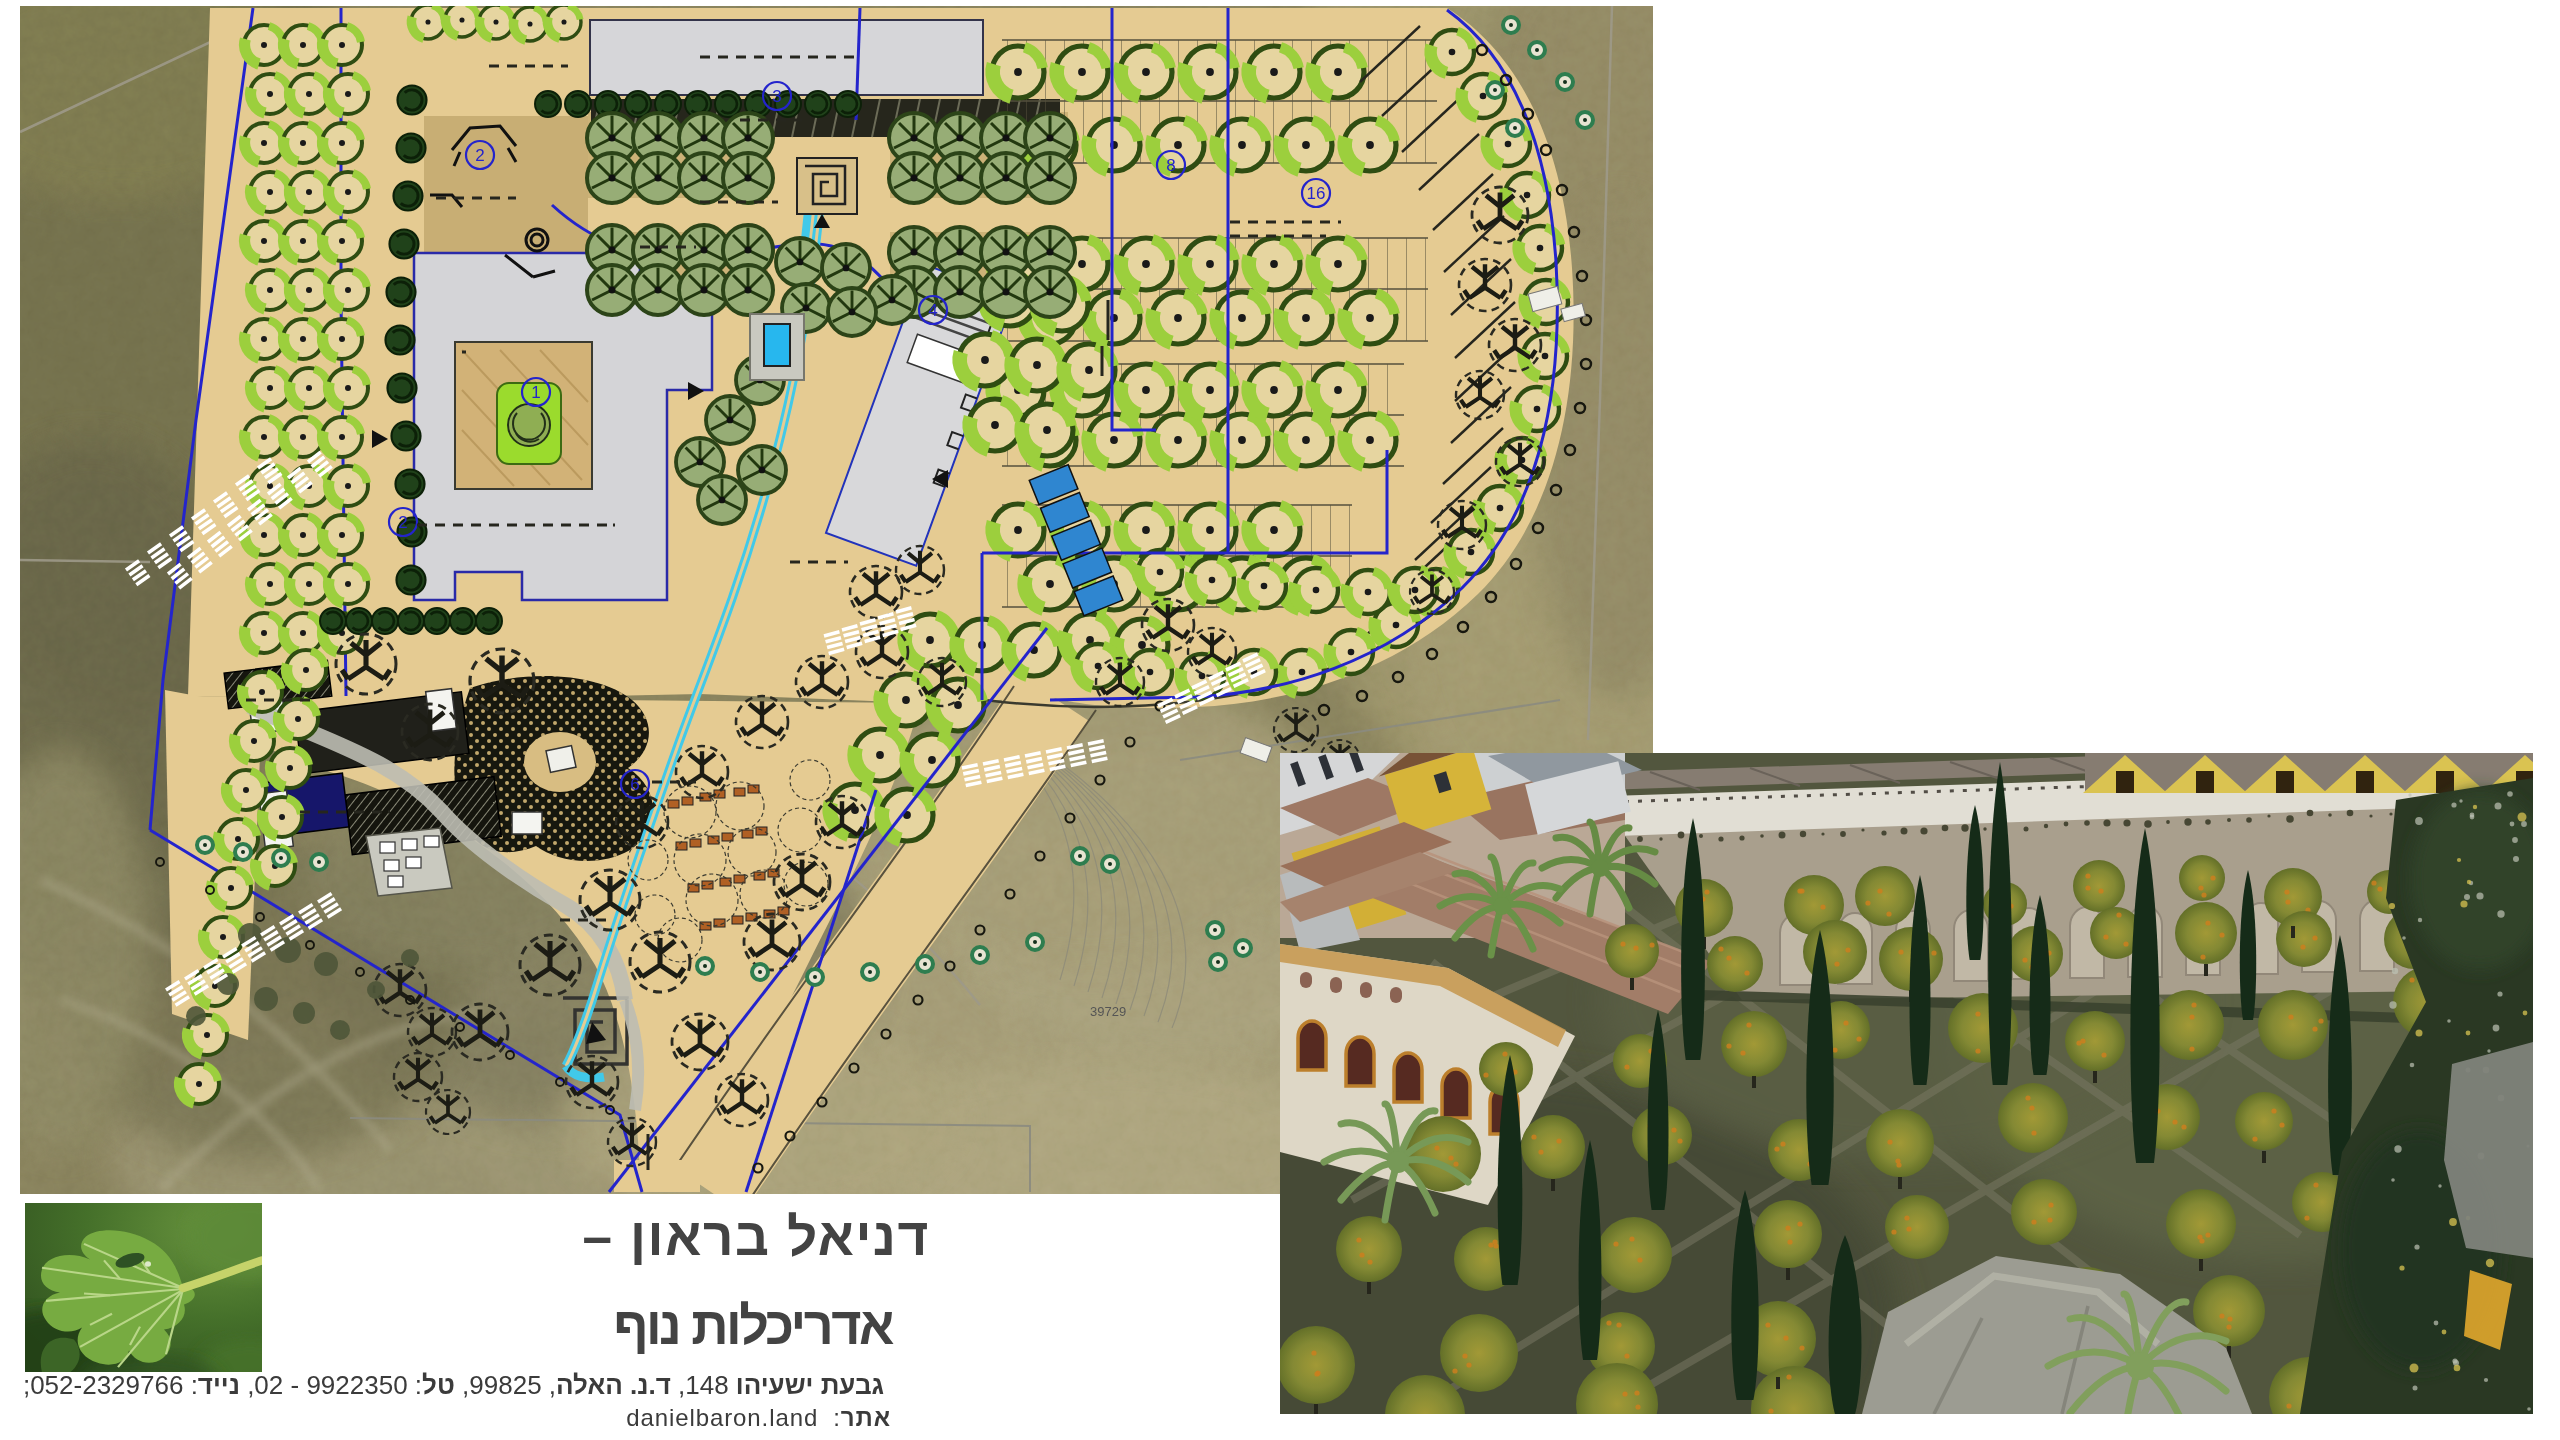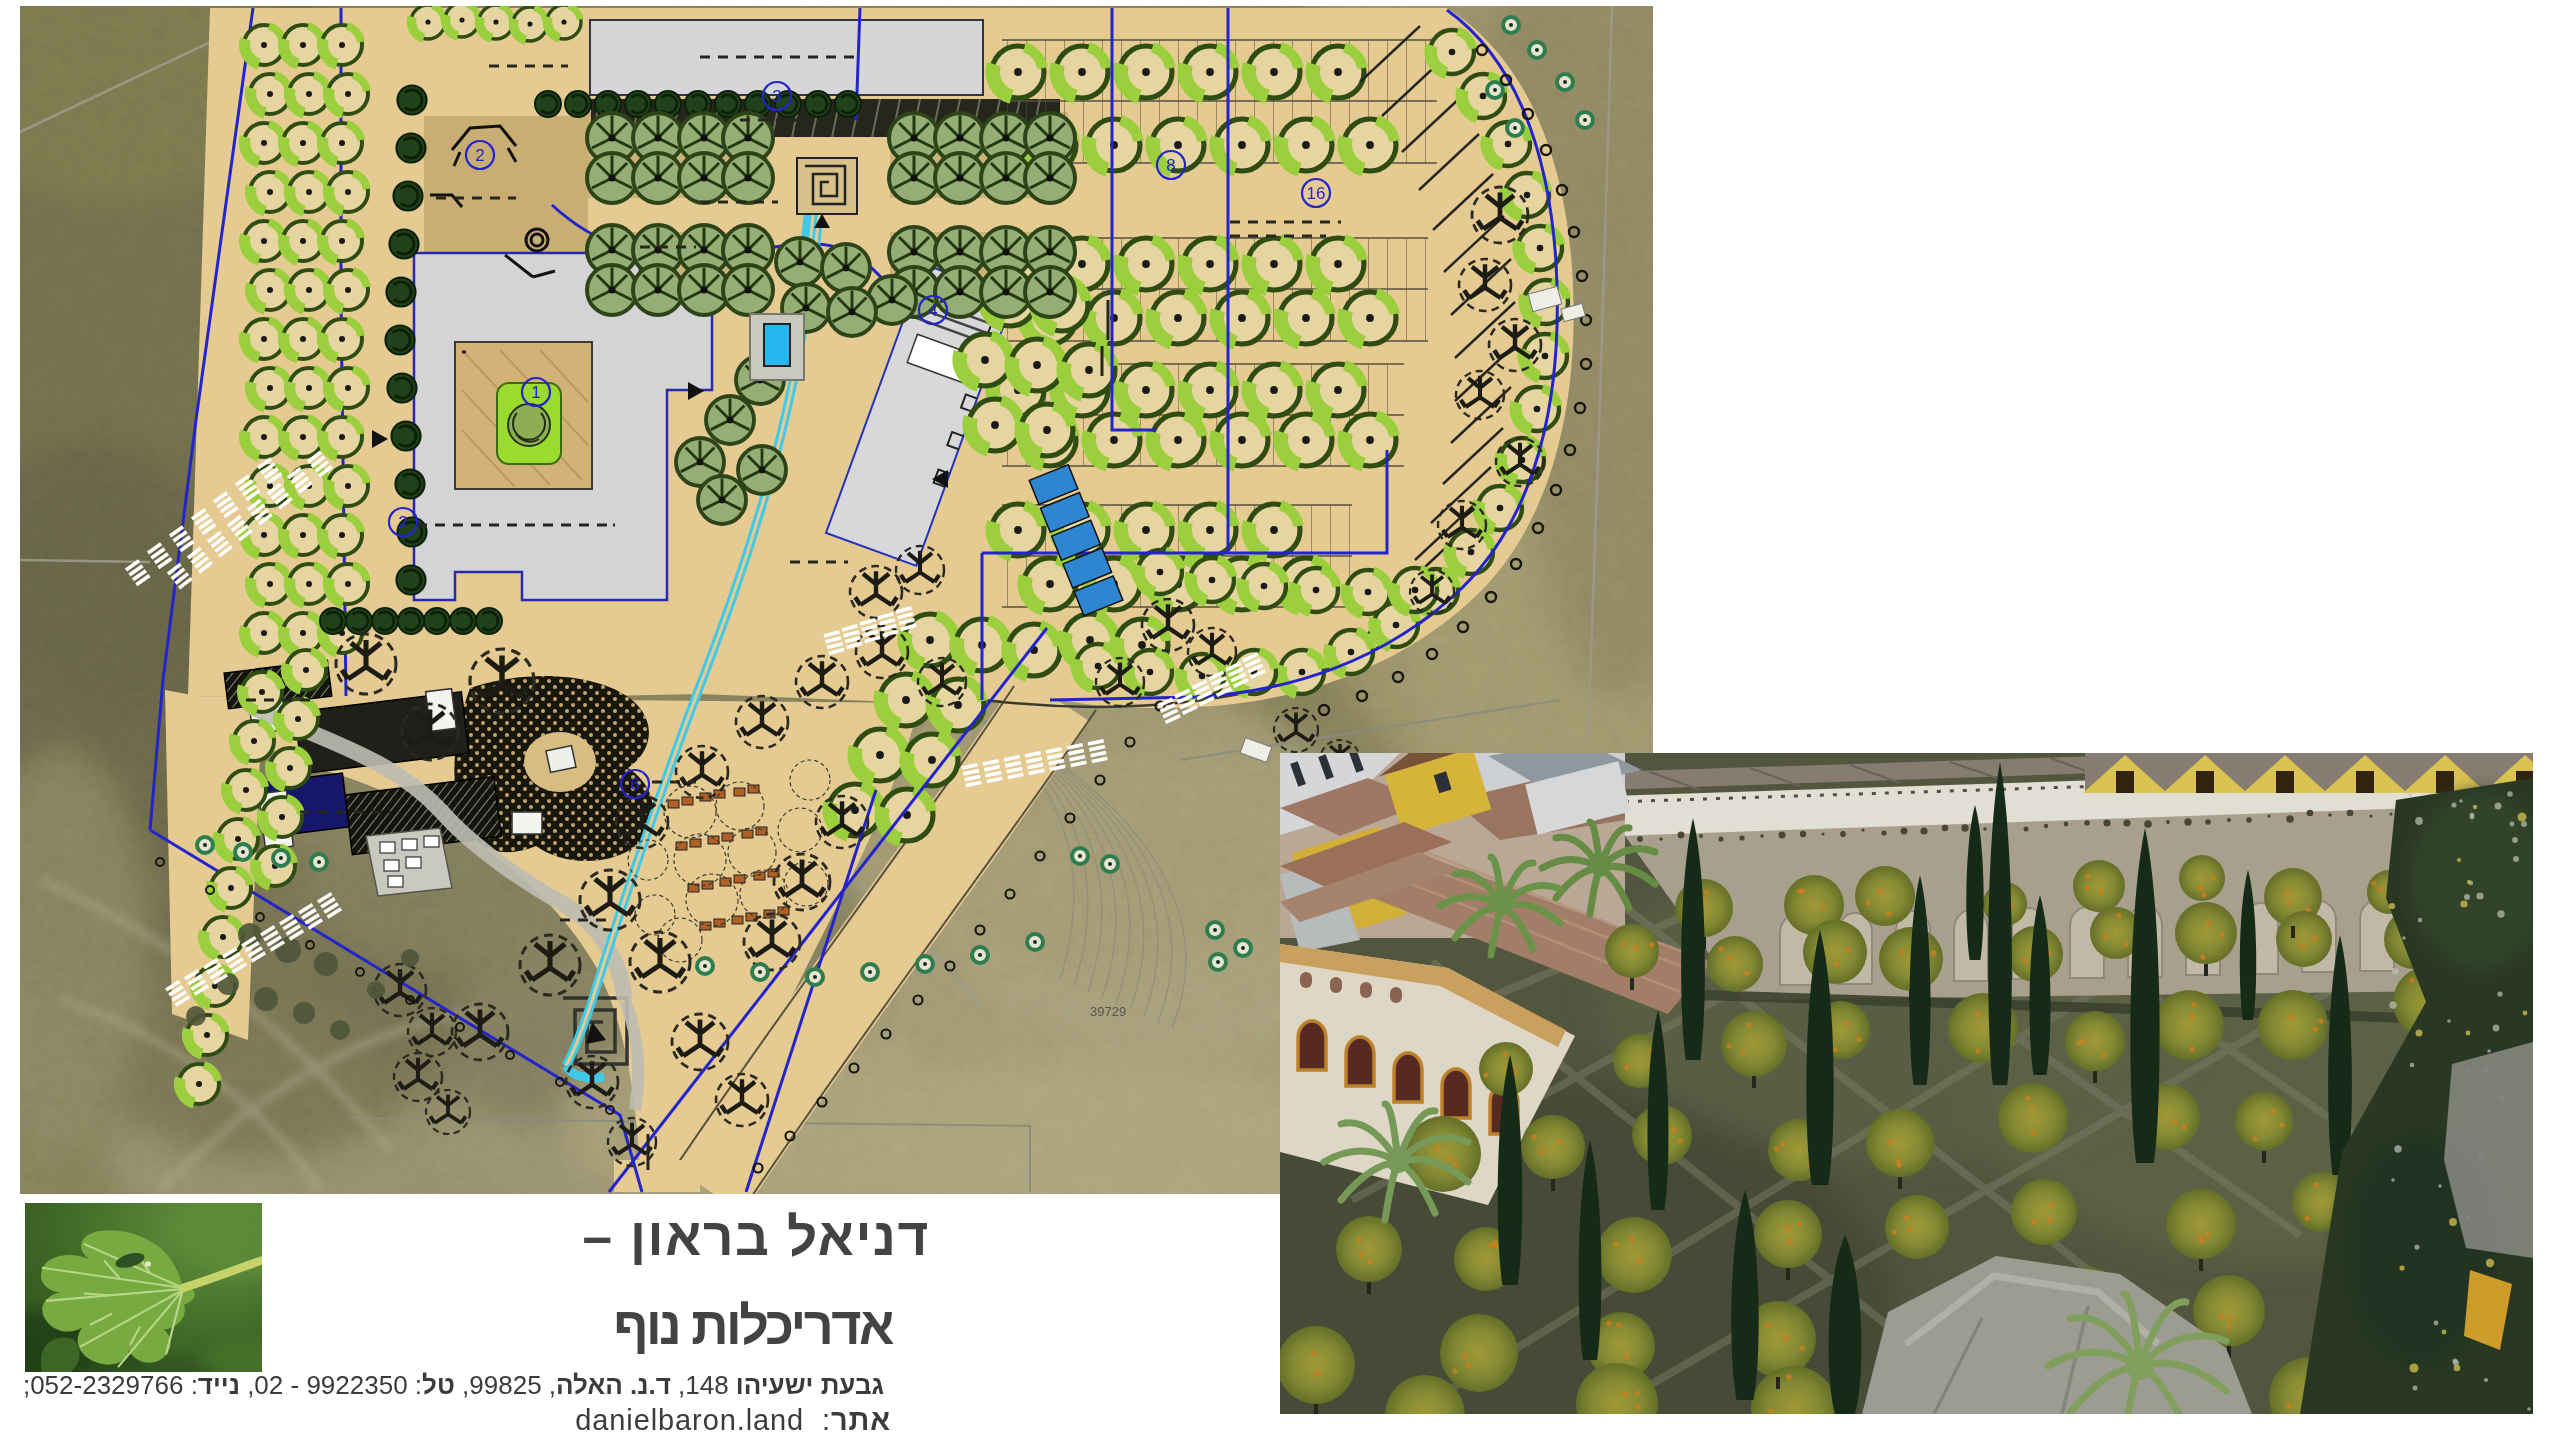--- a/index.html
+++ b/index.html
@@ -1524,13 +1524,13 @@
 </g>
 </g>
 </svg>
 
 <div class="t" id="t1" dir="rtl" style="right:1630px;top:1210px;font-size:53px;letter-spacing:1.6px;">דניאל בראון –</div>
 
 <div class="t" id="t2" dir="rtl" style="right:1668px;top:1300px;font-size:52px;letter-spacing:-2.5px;">אדריכלות נוף</div>
 
 <div class="t" id="t3" dir="rtl" style="right:1676px;top:1372px;font-size:26px;font-weight:normal;color:#3b3b3b;"><b>גבעת ישעיהו</b> 148, <b>ד.נ. האלה</b>, 99825, <b>טל</b>: 9922350 - 02, <b>נייד</b>: 052-2329766;</div>
 
-<div class="t" id="t4" dir="rtl" style="right:1669px;top:1406px;font-size:29px;font-weight:normal;letter-spacing:0.9px;color:#3b3b3b;"><b>אתר</b>:&nbsp; danielbaron.land</div>
+<div class="t" id="t4" dir="rtl" style="right:1669px;top:1406px;font-size:24px;font-weight:normal;letter-spacing:0.9px;color:#3b3b3b;"><b>אתר</b>:&nbsp; danielbaron.land</div>
 
 </body></html>

